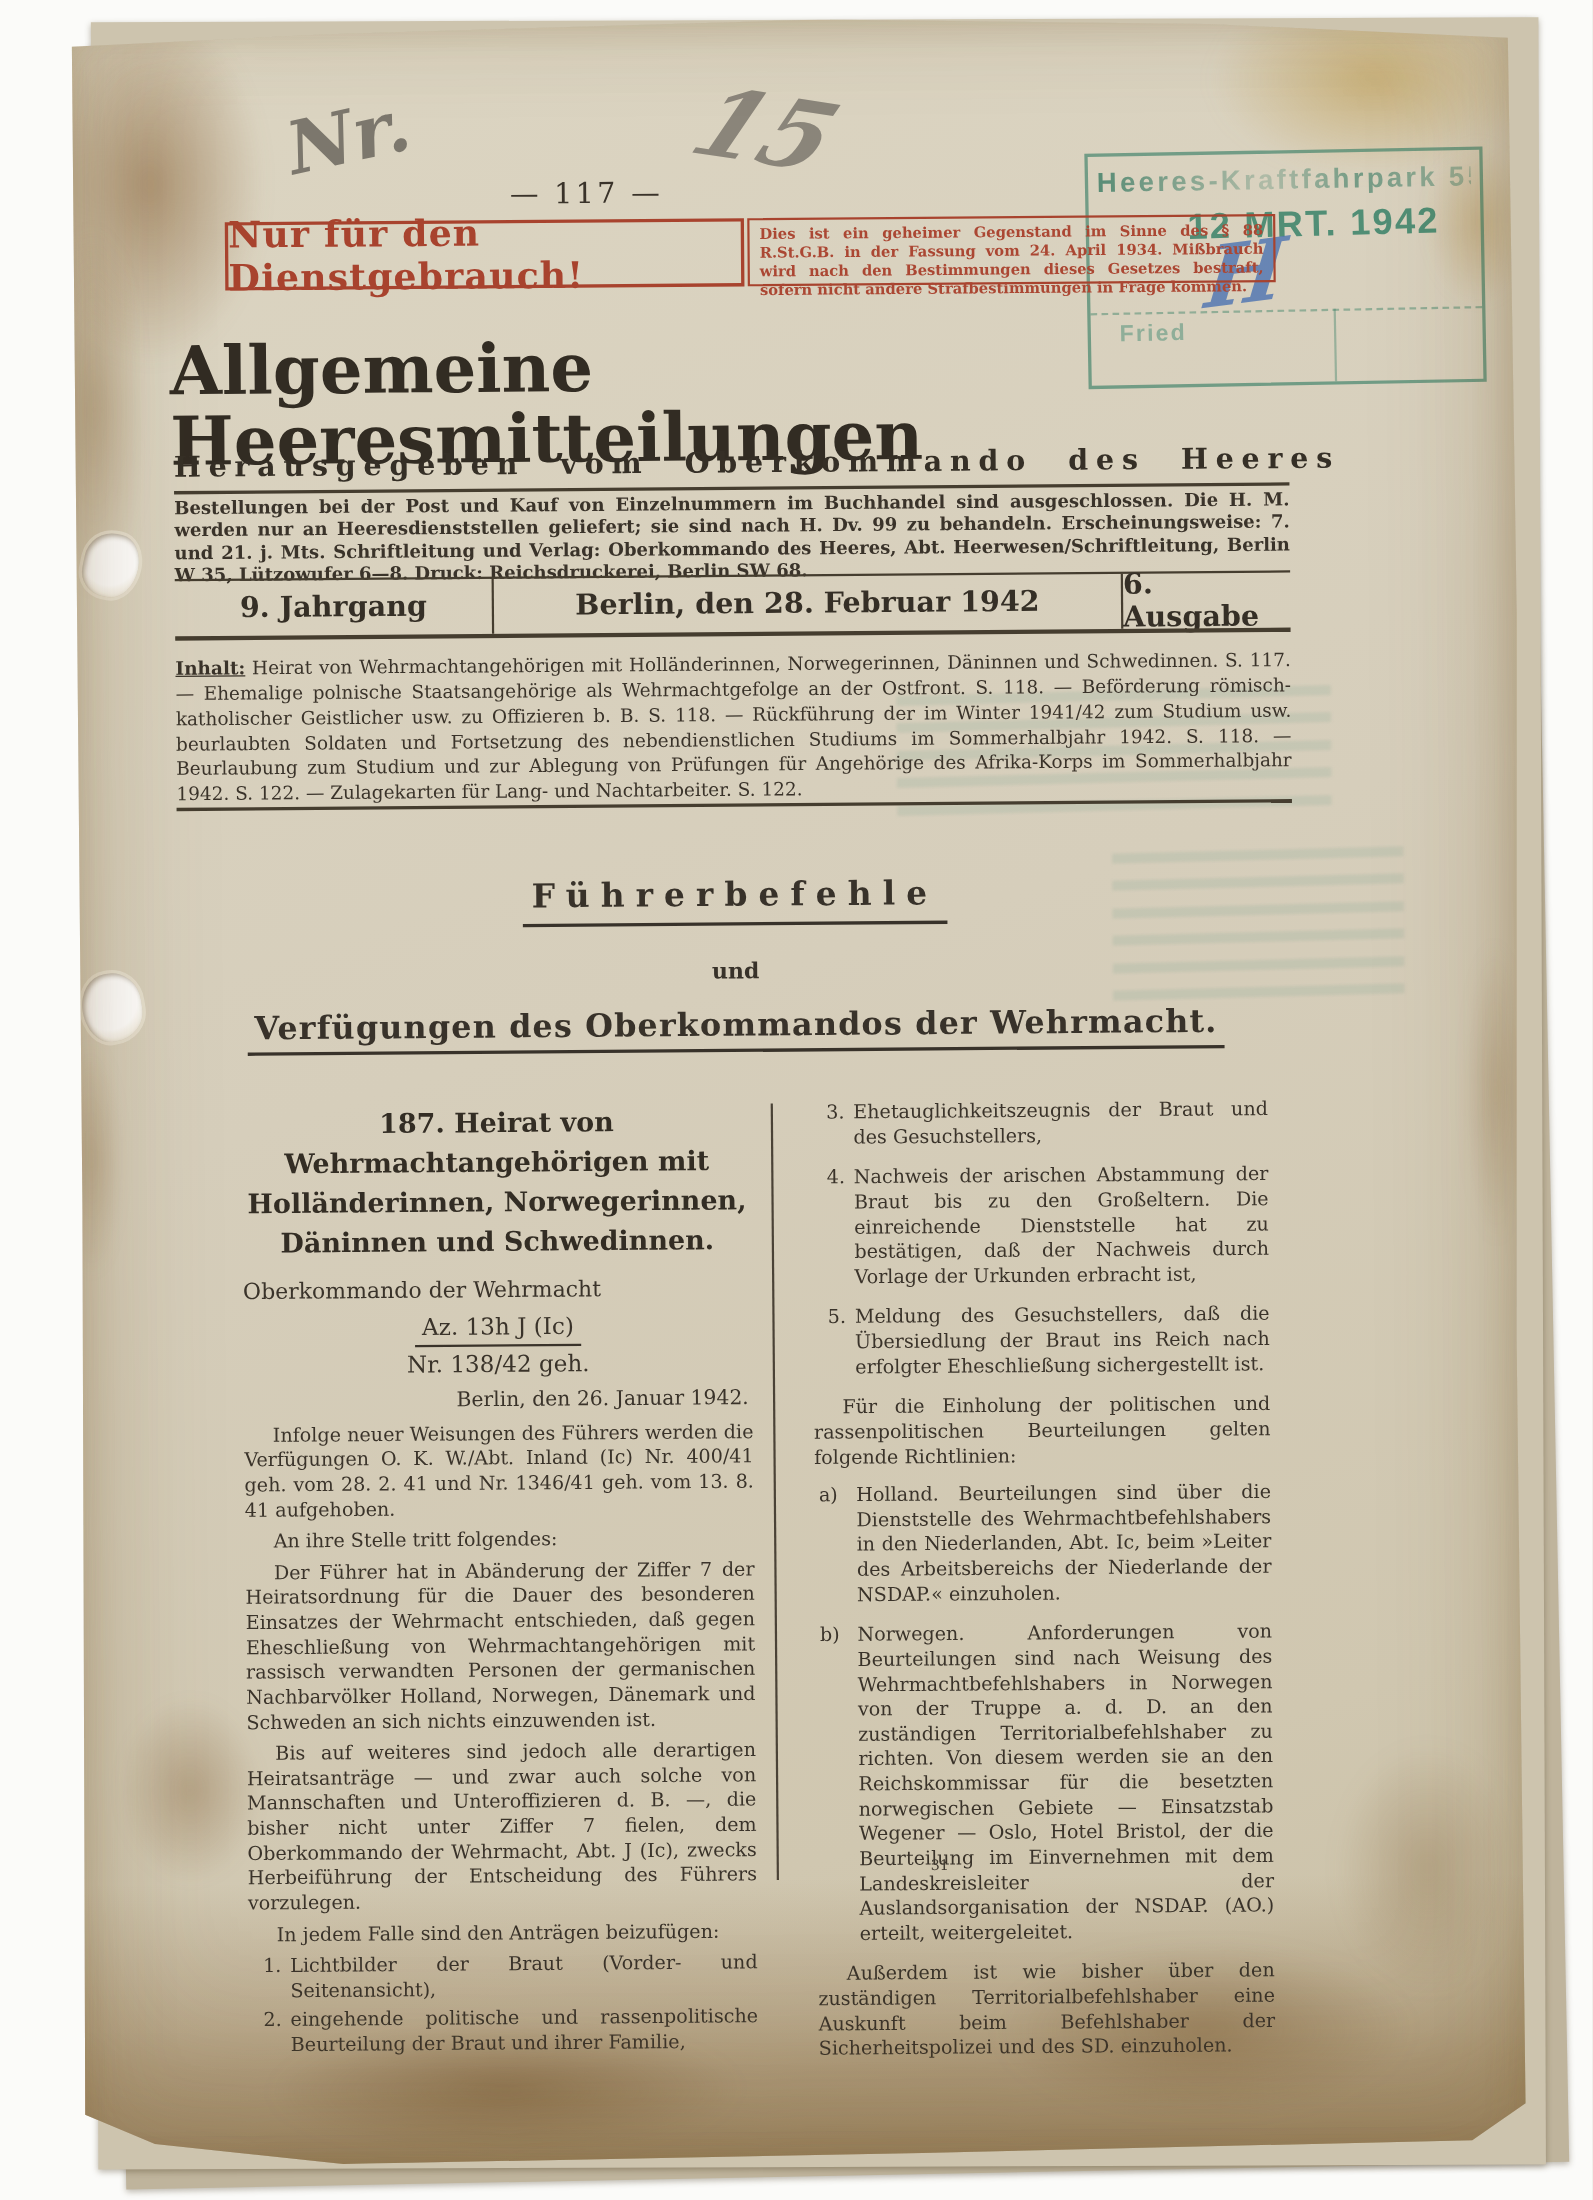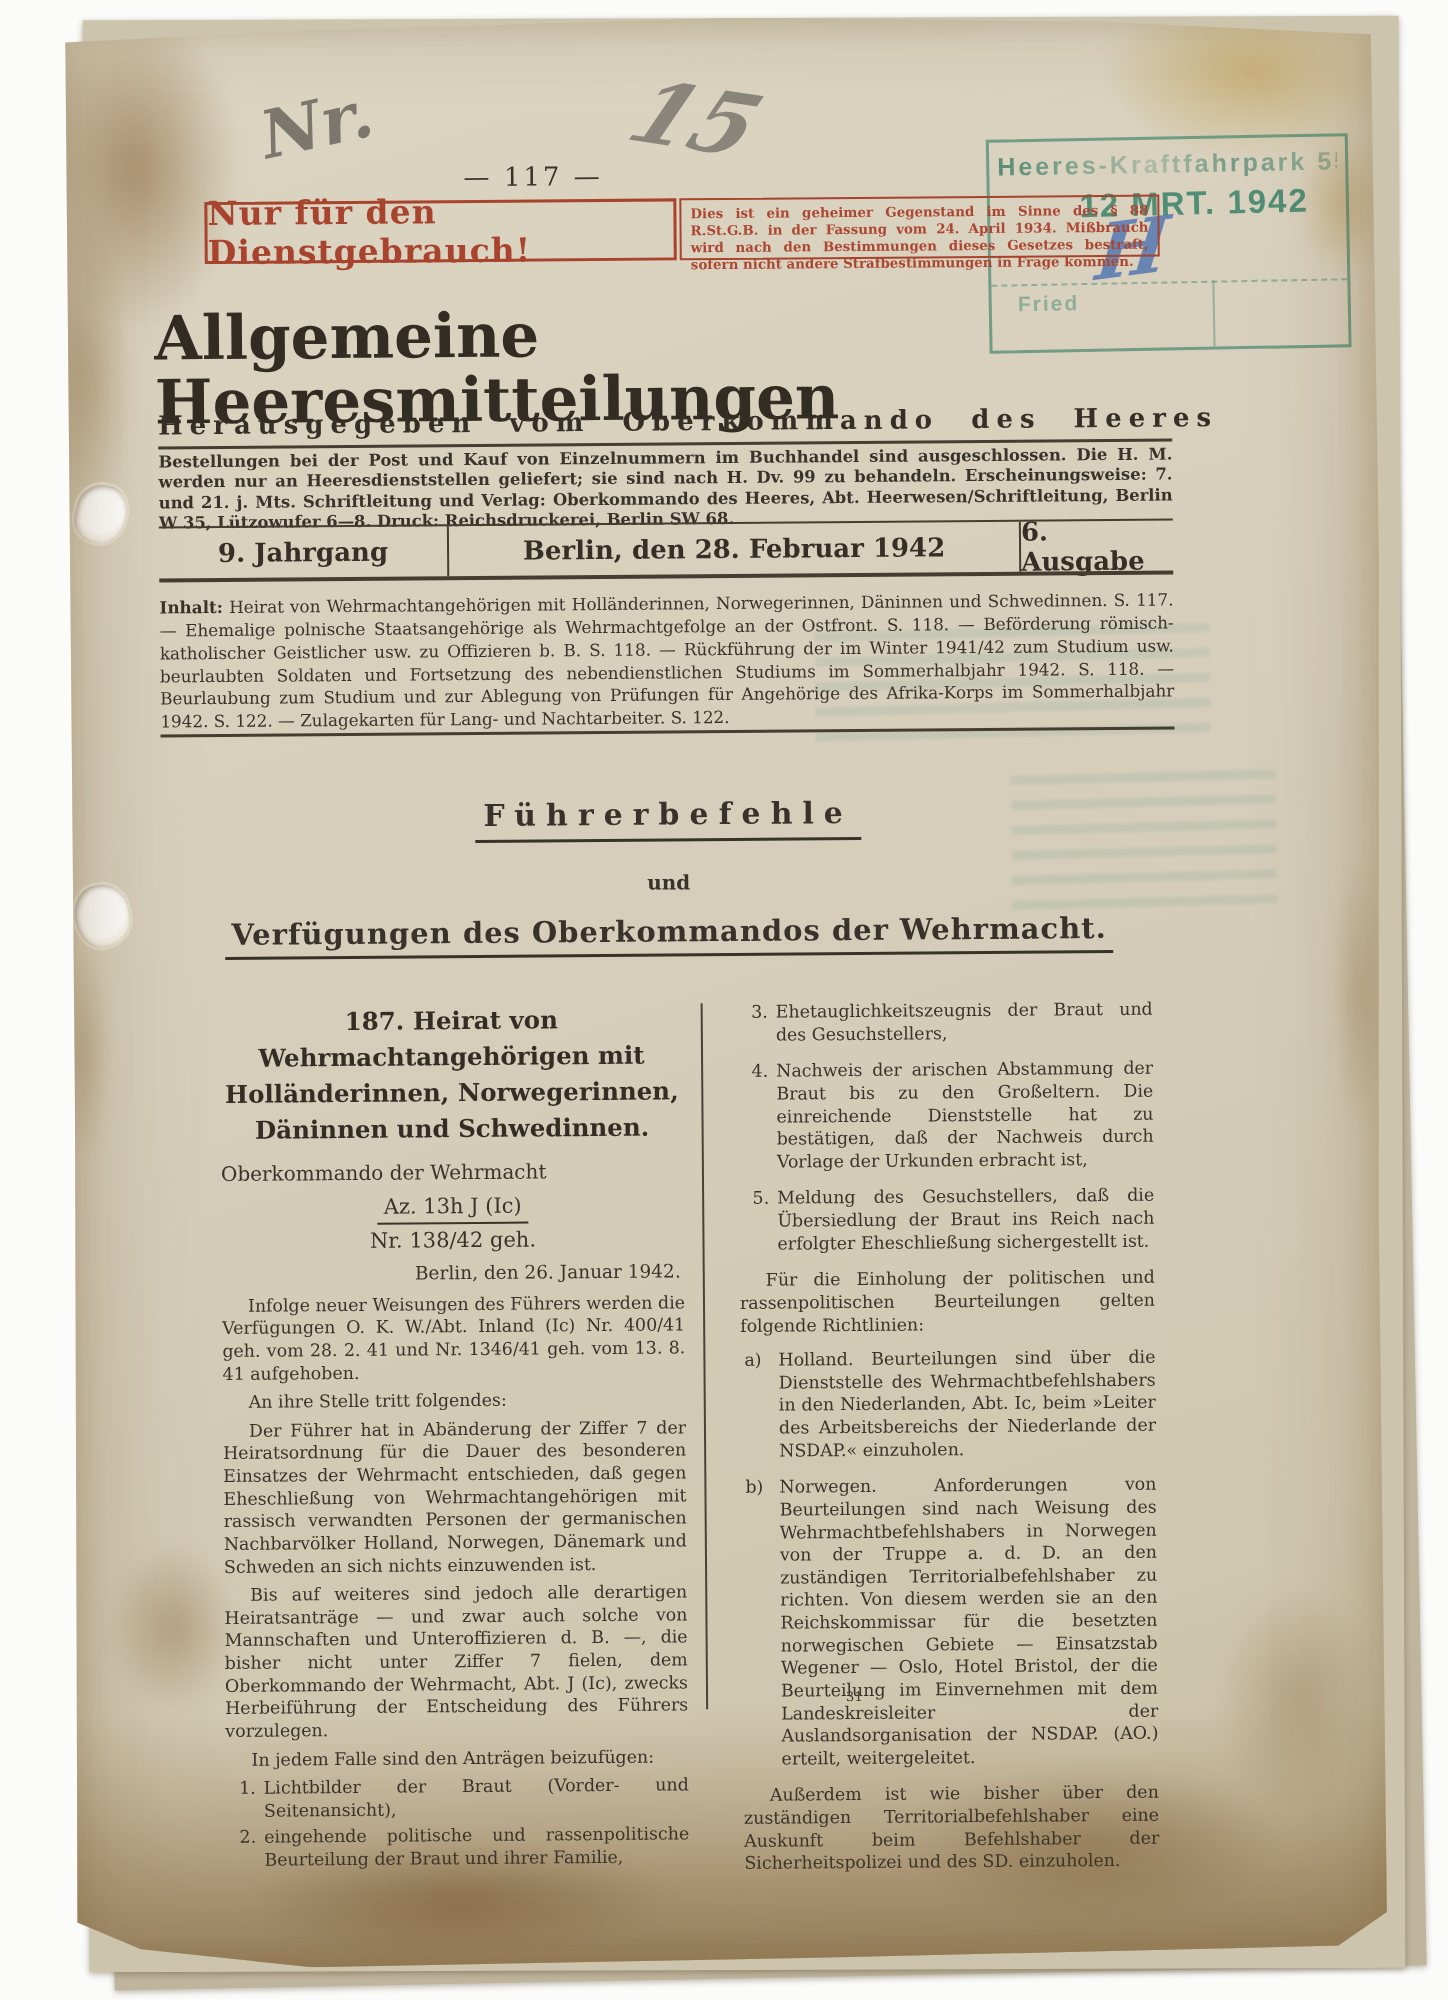--- a/index.html
+++ b/index.html
@@ -85,21 +85,21 @@
   .imprint{position:absolute;left:95px;top:430px;width:1014px;margin:0;font-size:16.4px;line-height:1.24;
     text-align:justify;font-weight:600;color:#3a332a;}
   .datebar{position:absolute;left:95px;top:506px;width:1014px;height:50px;display:flex;align-items:stretch;
     font-size:26px;font-weight:bold;color:#352f26;}
   .datebar .cell{display:flex;align-items:center;justify-content:center;}
   .c1{width:288px;border-right:2px solid #453d2f;}
   .c2{flex:1;border-right:2px solid #453d2f;}
   .c3{width:152px;}
   .toc{position:absolute;left:95px;top:574px;width:1014px;margin:0;font-size:16.8px;line-height:1.36;
     text-align:justify;color:#3a332a;font-weight:500;}
-  .toc b{font-weight:bold;}
+  .toc b{font-weight:bold;text-decoration:underline;}
   
   .h-wrap{position:absolute;left:95px;width:1014px;text-align:center;}
   .h-fb-wrap{top:778px;}
   .h-fb{display:inline-block;font-size:30px;font-weight:bold;letter-spacing:10px;
     border-bottom:3px solid #38322a;padding:0 8px 7px;}
   .h-und{position:absolute;left:95px;top:852px;width:1014px;text-align:center;font-size:20px;font-weight:bold;}
   .h-vf-wrap{top:896px;}
   .h-vf{display:inline-block;font-size:29px;font-weight:bold;letter-spacing:1px;
     border-bottom:3px solid #38322a;padding:0 6px 5px;}
   

